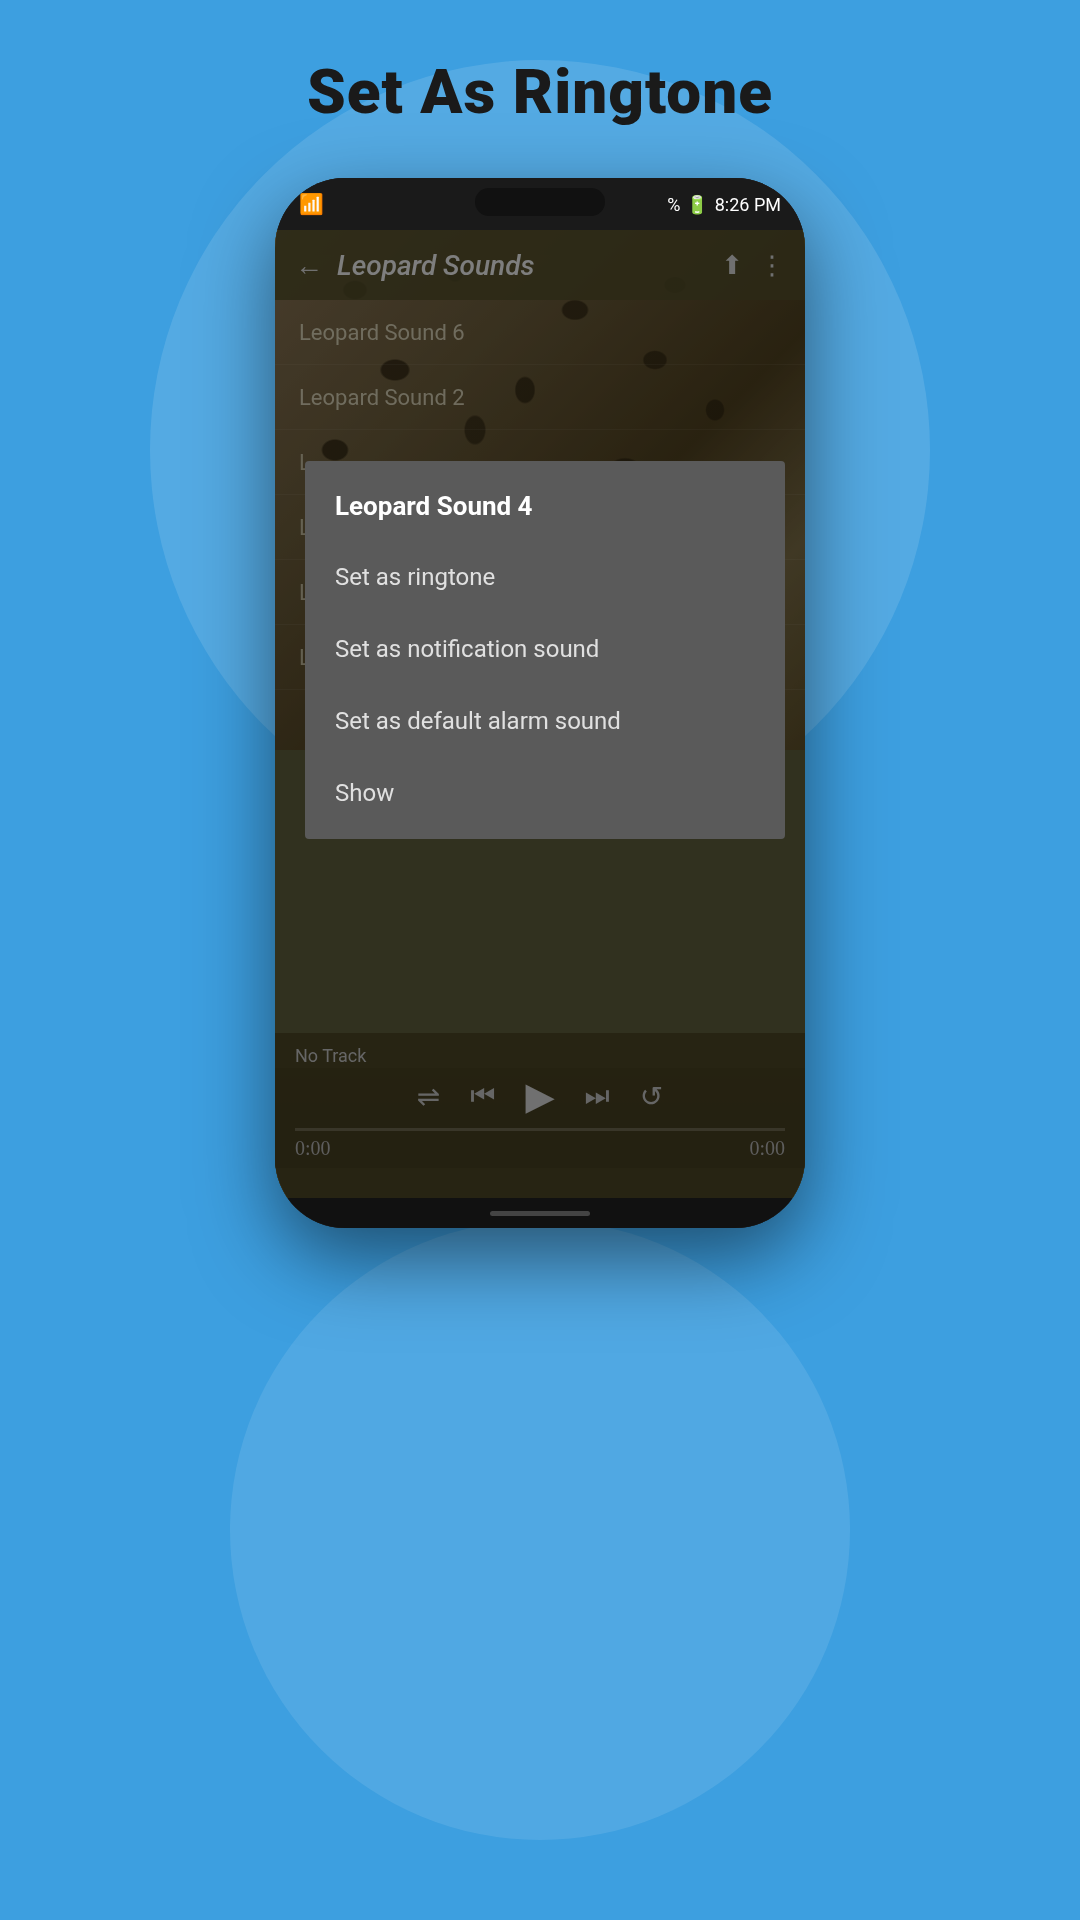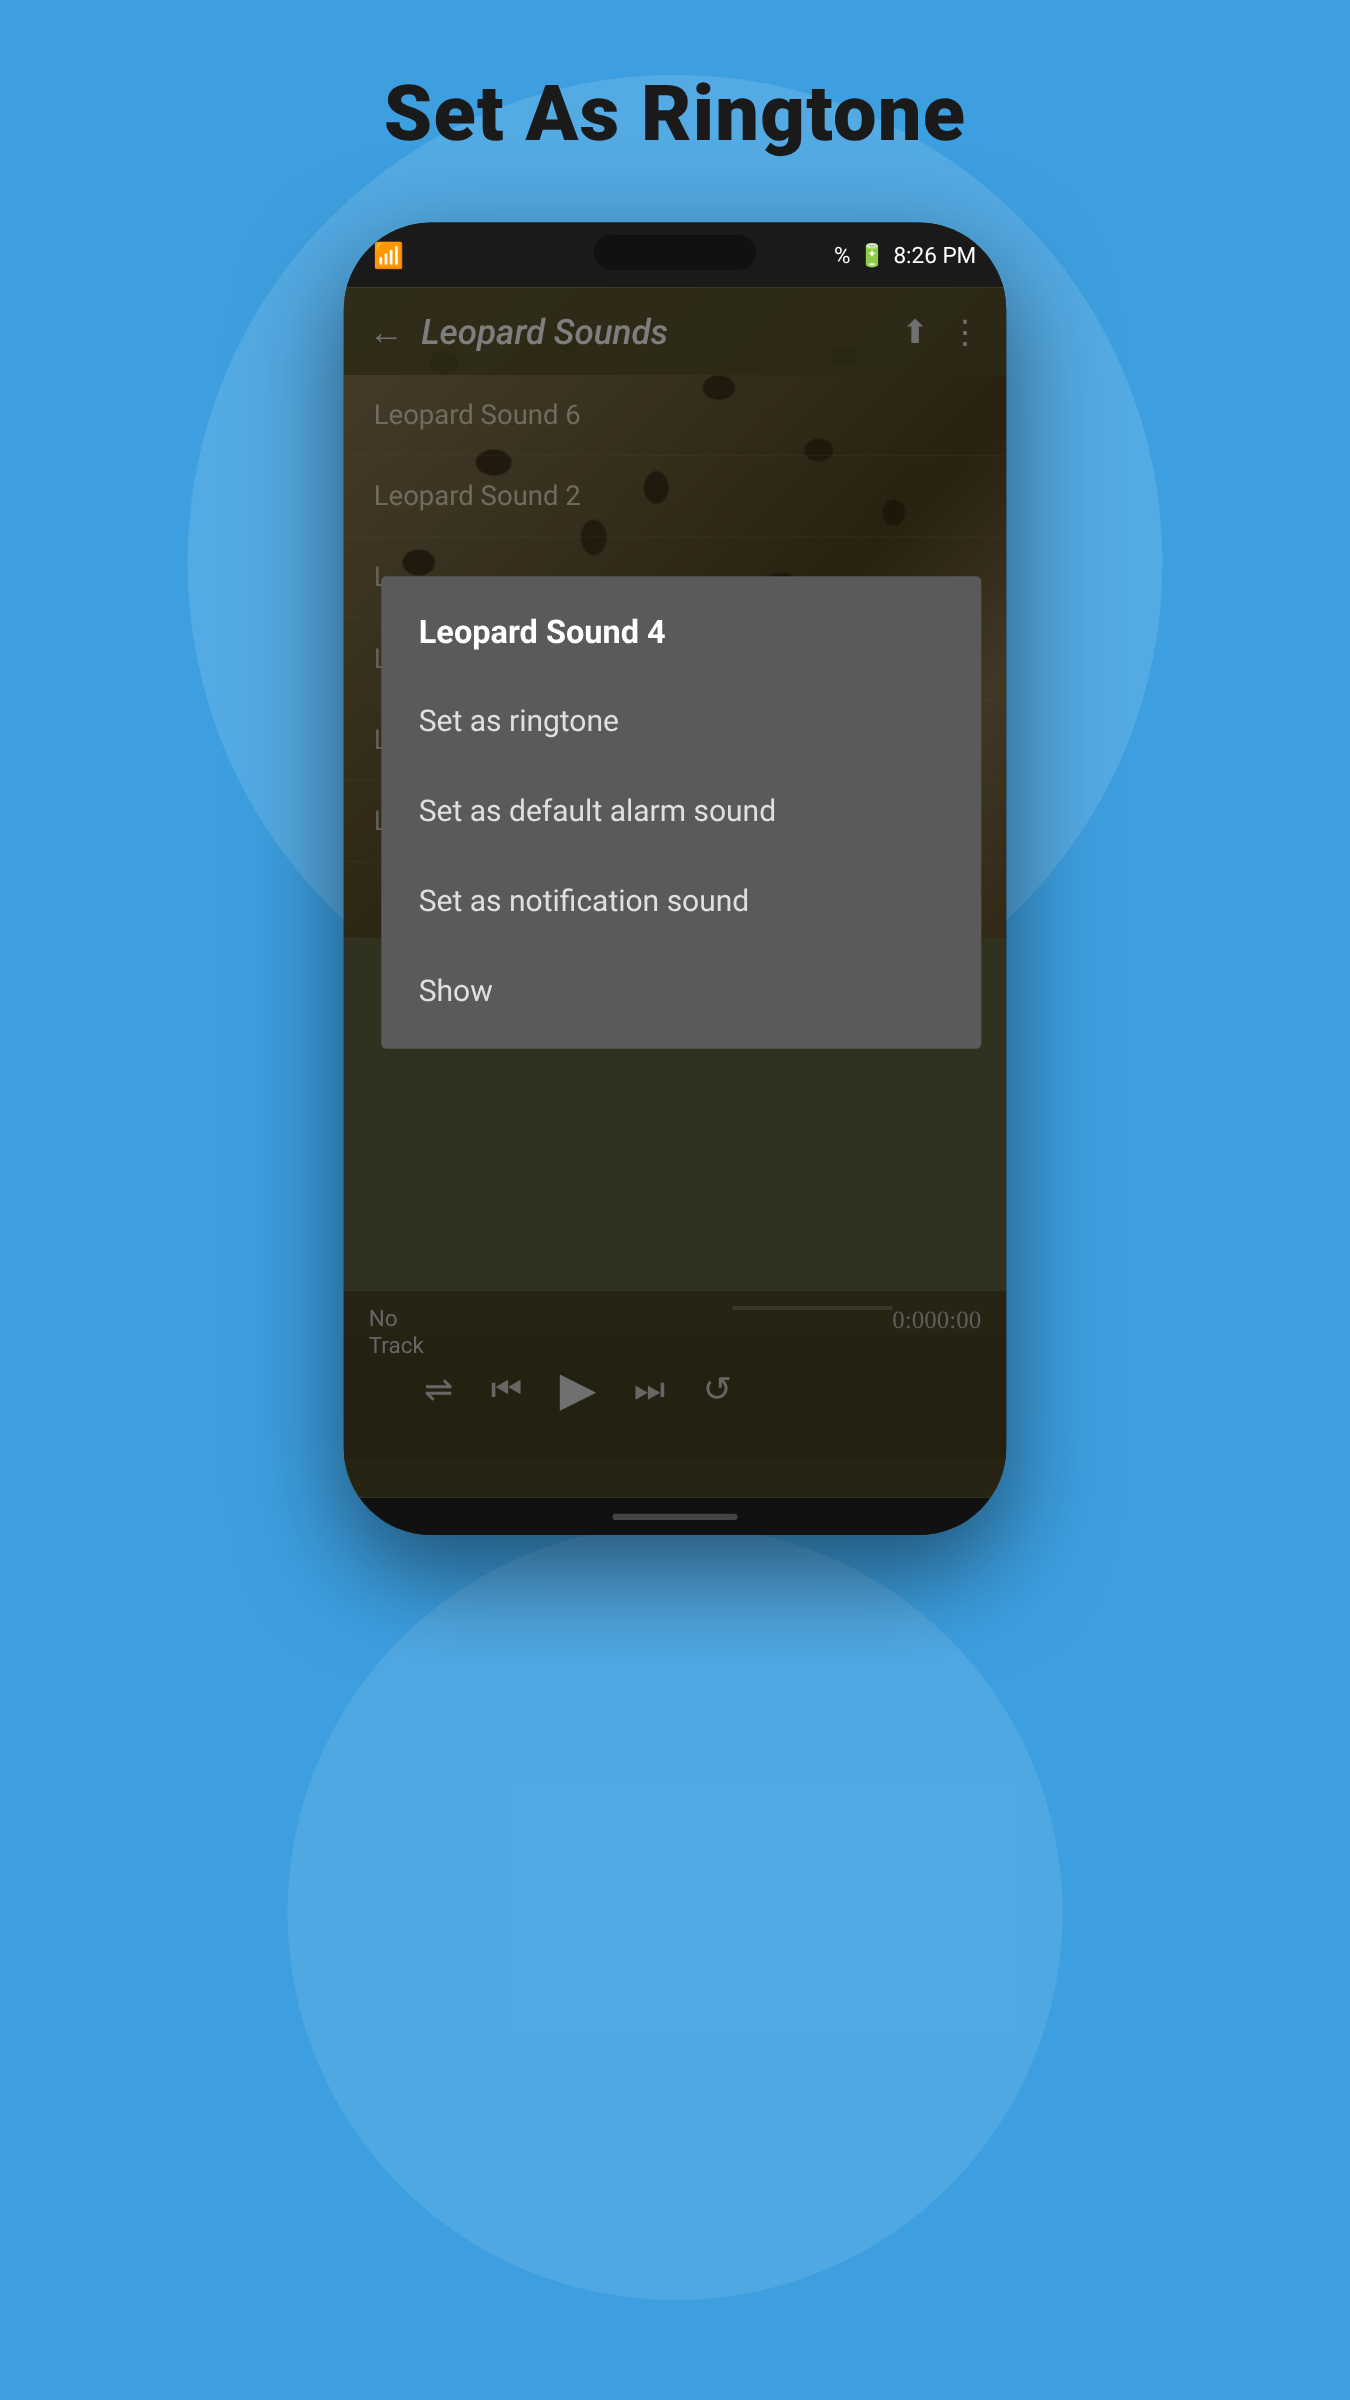--- a/index.html
+++ b/index.html
@@ -230,21 +230,21 @@
 
     
     .bottom-player {
       position: absolute;
       bottom: 0;
       left: 0; right: 0;
       height: 165px;
       background: rgba(70,65,35,0.92);
       z-index: 6;
       display: flex;
-      flex-direction: row;
+      flex-direction: column;
       padding: 12px 20px 10px;
     }
     .player-track-name {
       color: #bbb;
       font-size: 18px;
       margin-bottom: 8px;
     }
     .player-controls {
       display: flex;
       align-items: center;
@@ -356,23 +356,23 @@
     </div>
 
     <div class="dim-overlay"></div>
 
     <div class="context-menu">
       <div class="context-menu-title">Leopard Sound 4</div>
 
 
       <div class="context-menu-item">Set as ringtone</div>
 
+      <div class="context-menu-item">Set as notification sound</div>
+
       <div class="context-menu-item">Set as default alarm sound</div>
-
-      <div class="context-menu-item">Set as notification sound</div>
 
       <div class="context-menu-item">Show</div>
     </div>
 
     <div class="bottom-image-strip"></div>
 
     <div class="bottom-player">
       <div class="player-track-name">No Track</div>
       <div class="player-controls">
         <span class="player-btn">⇌</span>

